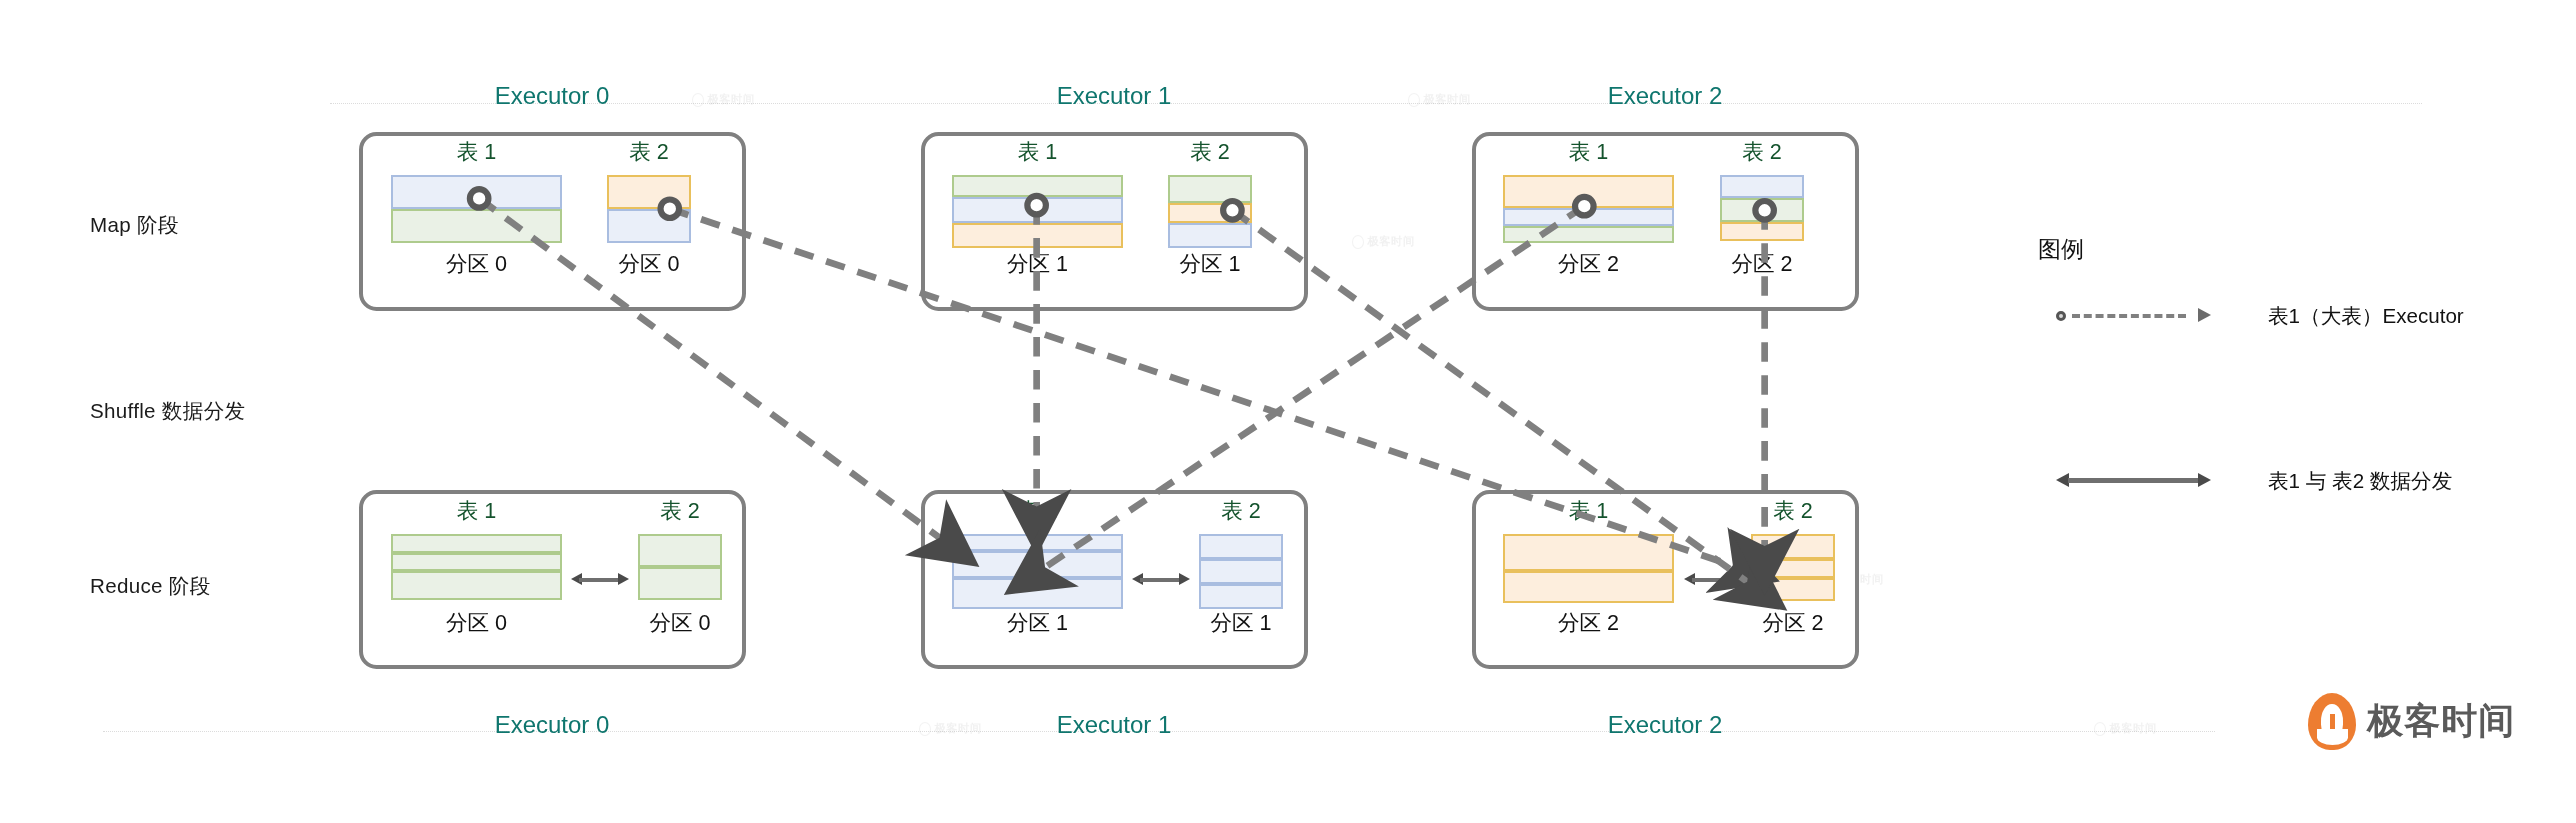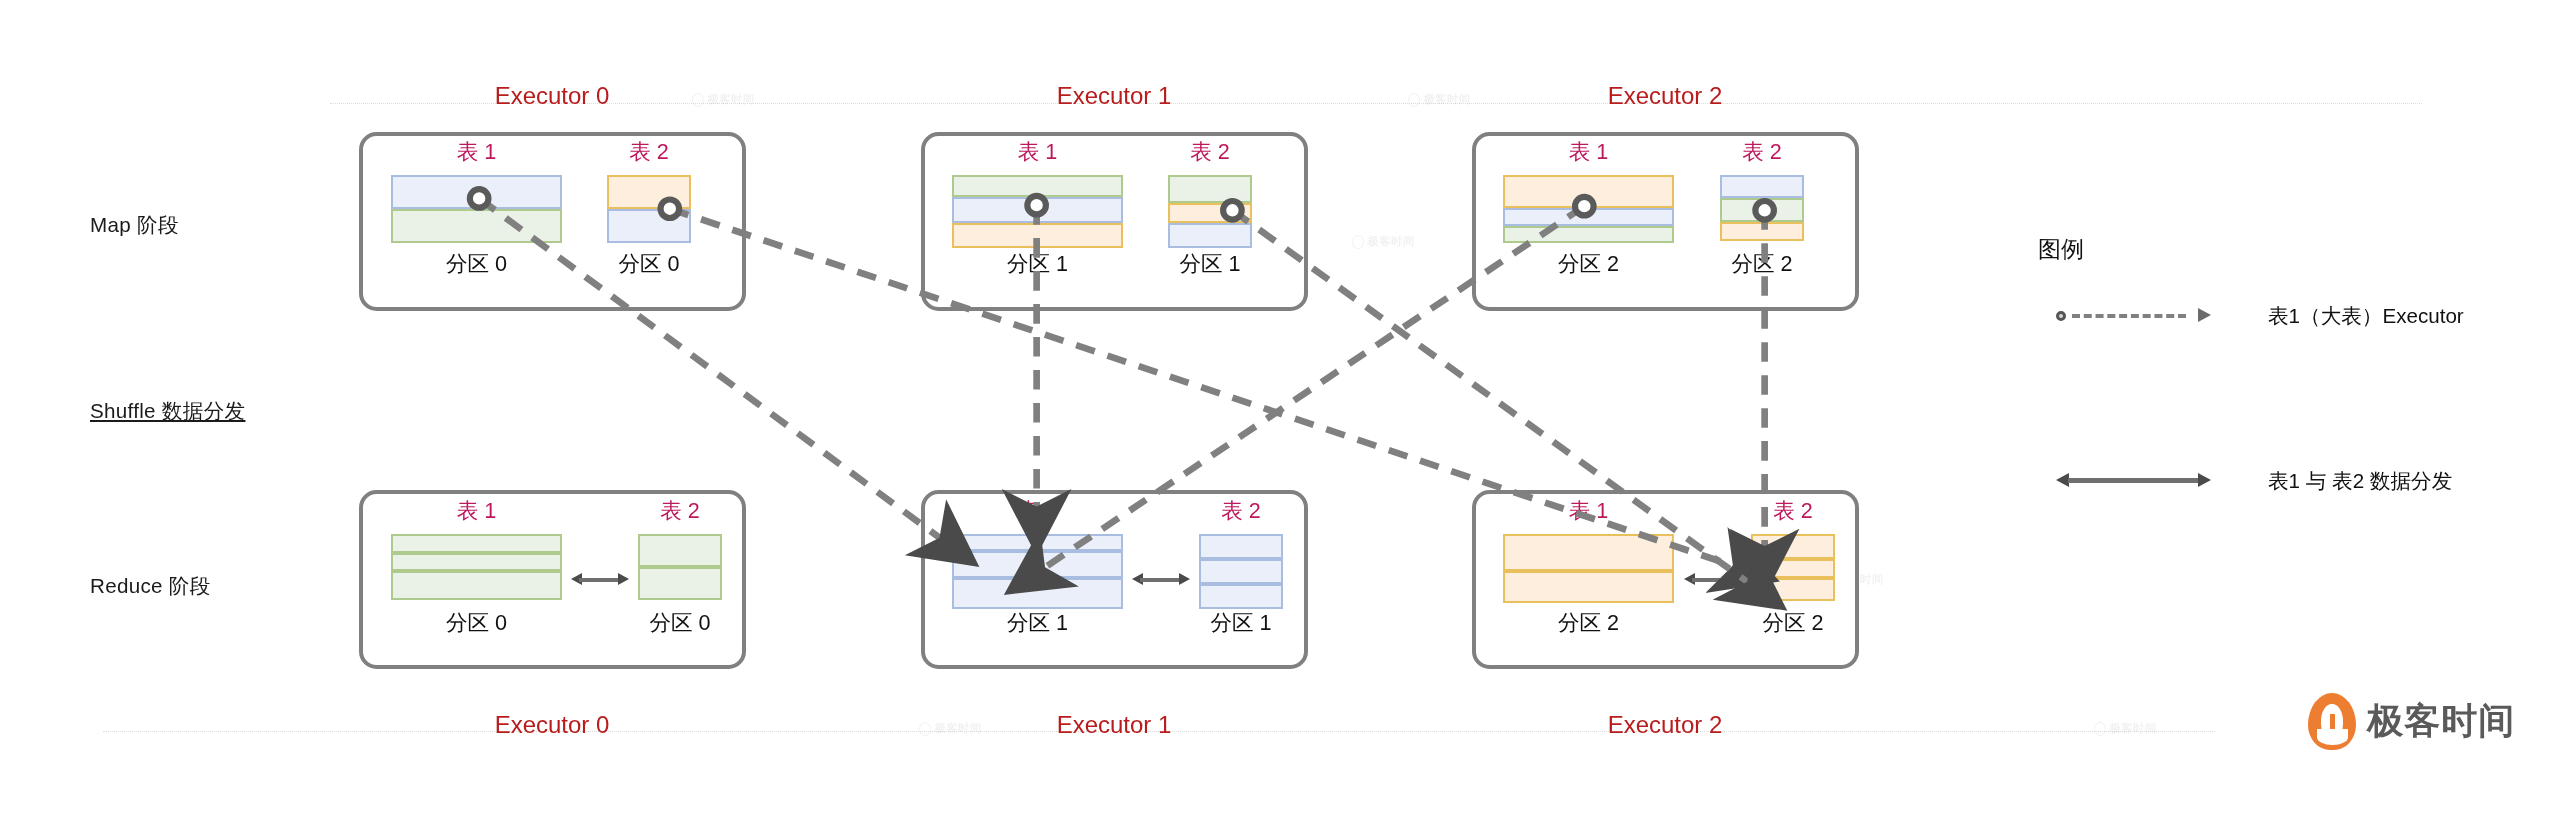--- a/index.html
+++ b/index.html
@@ -35,42 +35,42 @@
     font-size:20.6px;
     color:#1b1b1b;
     white-space:nowrap;
     letter-spacing:0.3px;
   }
 
   
   .exec-caption{
     position:absolute;
     font-size:24px;
-    color:#b91c1c;
+    color:#0f766e;
     white-space:nowrap;
     text-align:center;
   }
 
   
   .exec-box{
     position:absolute;
     border:4.6px solid #808080;
     border-radius:17.5px;
     background:#ffffff;
     box-sizing:border-box;
   }
 
   
   .tbl-group{position:absolute;}
   .tbl-title{
     position:absolute;
     left:0;width:100%;
     text-align:center;
     font-size:21.6px;
-    color:#be185d;
+    color:#14532d;
     white-space:nowrap;
   }
   .tbl-foot{
     position:absolute;
     left:0;width:100%;
     text-align:center;
     font-size:21.6px;
     color:#111;
     white-space:nowrap;
   }
@@ -185,21 +185,21 @@
   <div class="wm" style="left:917px;top:721px;">
     <span class="wm-mark"></span>
     <span class="wm-txt">极客时间</span>
   </div>
   <div class="wm" style="left:2092px;top:721px;">
     <span class="wm-mark"></span>
     <span class="wm-txt">极客时间</span>
   </div>
 
   <div class="stage-label" style="left:90px;top:211px;">Map 阶段</div>
-  <div class="stage-label" style="left:90px;top:397px;text-decoration:underline;">Shuffle 数据分发</div>
+  <div class="stage-label" style="left:90px;top:397px;">Shuffle 数据分发</div>
   <div class="stage-label" style="left:90px;top:572px;">Reduce 阶段</div>
 
   <div class="exec-caption" style="left:449px;top:82px;width:206px;">Executor 0</div>
   <div class="exec-caption" style="left:1011px;top:82px;width:206px;">Executor 1</div>
   <div class="exec-caption" style="left:1562px;top:82px;width:206px;">Executor 2</div>
 
   <div class="exec-box" style="left:359px;top:132px;width:387px;height:179px;"></div>
 
   <div class="tbl-group" style="left:391px;top:137px;width:171px;height:170px;">
     <div class="tbl-title" style="top:0;">表 1</div>

